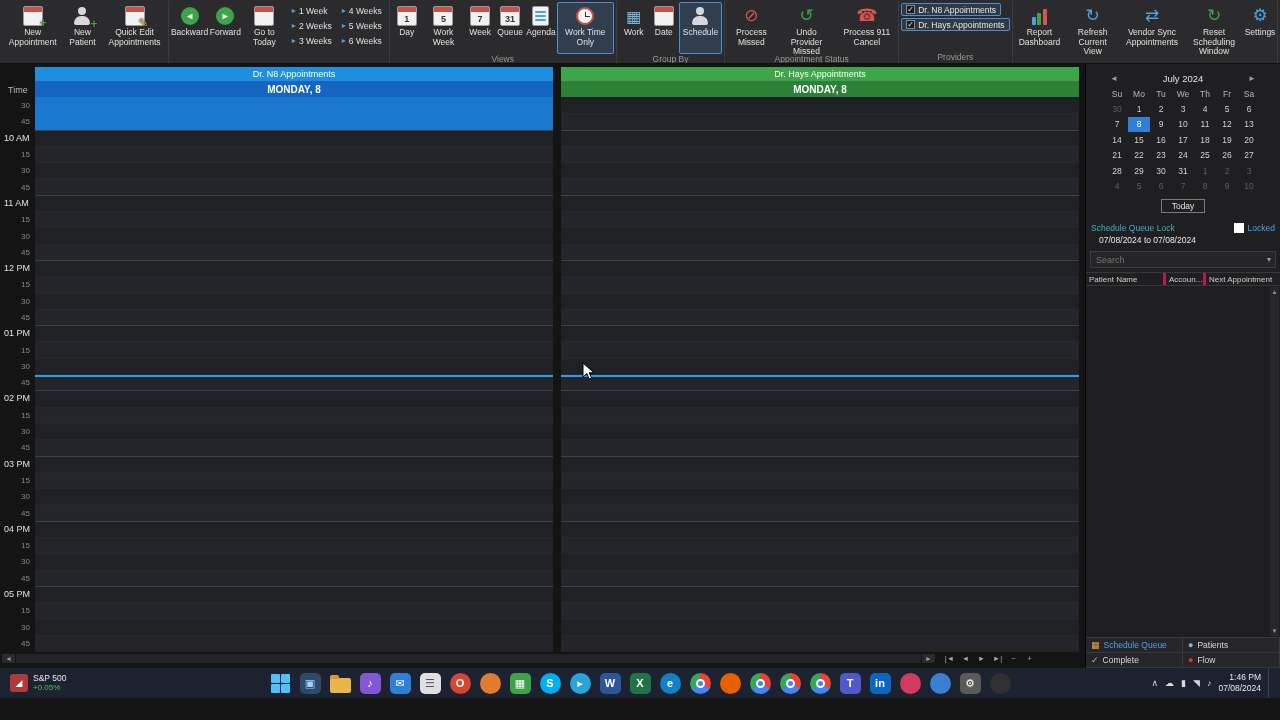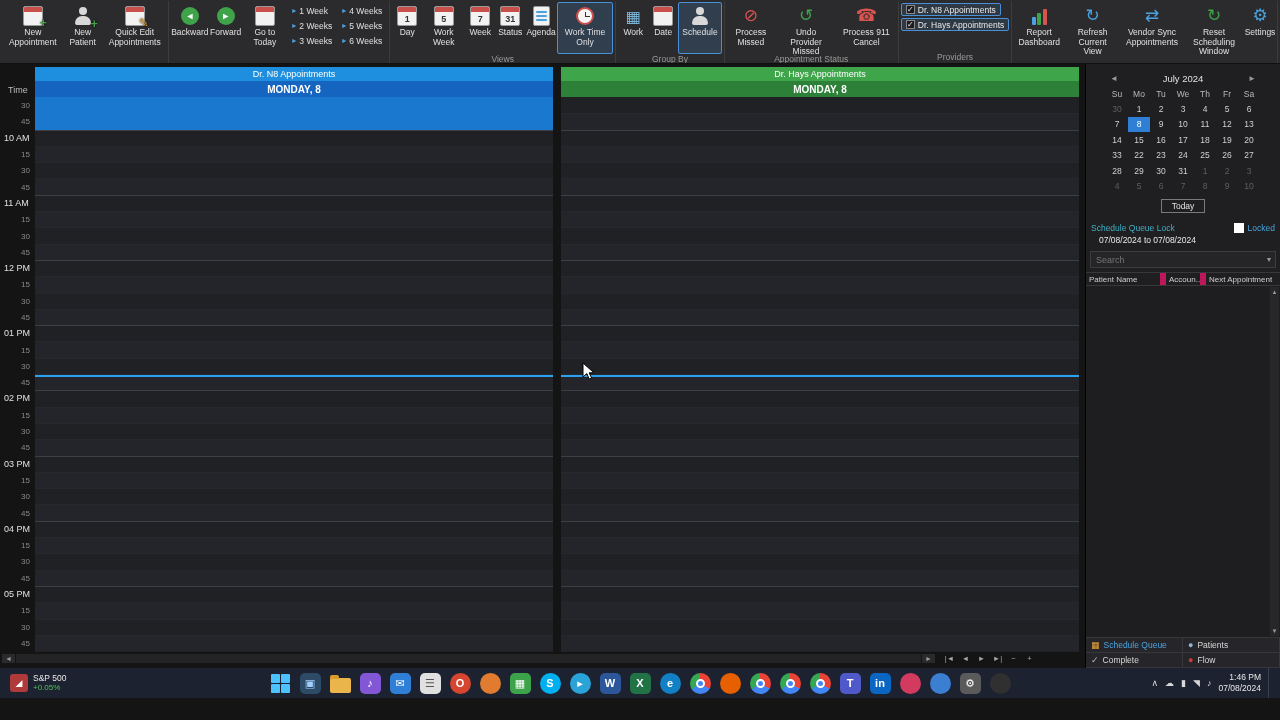--- a/index.html
+++ b/index.html
@@ -90,21 +90,21 @@
 .qlock{margin-top:10px;padding:0 5px}
 .ql-row1{display:flex;align-items:center}
 .ql-title{font-size:8.5px;color:#3fb0c6;flex:1}
 .ql-check{width:10px;height:10px;background:#fff;margin-right:4px}
 .ql-locked{font-size:8.5px;color:#4aa3e0}
 .ql-range{font-size:8.5px;color:#e8e8e8;padding:2px 0 0 8px}
 .search-wrap{margin:6px 4px 4px;position:relative}
 .search-input{width:100%;height:17px;background:#252527;border:1px solid #3c3c3e;color:#bbb;font-size:9px;padding:0 16px 0 5px;font-family:inherit}
 .search-caret{position:absolute;right:5px;top:4px;color:#9a9a9a;font-size:8px}
 .pt-head{display:flex;height:14px;border-top:1px solid #38383a;border-bottom:1px solid #38383a;align-items:center}
-.pth{font-size:8px;color:#cfcfcf;padding:0 3px;border-right:6px solid #be185d;white-space:nowrap;overflow:hidden;height:100%;display:flex;align-items:center}
+.pth{font-size:8px;color:#cfcfcf;padding:0 3px;border-right:3px solid #be185d;white-space:nowrap;overflow:hidden;height:100%;display:flex;align-items:center}
 .pth:nth-child(1){width:80px}
 .pth:nth-child(2){width:40px}
 .pth:nth-child(3){flex:1;border-right:none}
 .plist{flex:1;position:relative;background:#1e1e20}
 .vscroll{position:absolute;right:1px;top:1px;bottom:1px;width:9px;background:#27272a;display:flex;flex-direction:column;align-items:center;justify-content:space-between;padding:1px 0}
 .vs-arrow{font-size:6px;color:#9a9a9a;line-height:8px}
 .rtabs{display:grid;grid-template-columns:1fr 1fr;border-top:1px solid #38383a}
 .rtab{display:flex;align-items:center;gap:4px;height:15px;padding:0 5px;border-bottom:1px solid #38383a;border-right:1px solid #38383a;background:#26262a;overflow:hidden}
 .rtab-ic{font-size:9px;line-height:9px}
 .rtab-lab{font-size:8.5px;color:#d8d8d8;white-space:nowrap}
@@ -259,21 +259,21 @@
               </span>
               <span class="rbig-lab">Week</span>
             </div>
             <div class="rbig">
               <span class="ric">
                 <span class="cal">
                   <span class="cal-top" style="background: rgb(201, 80, 74);"></span>
                   <span class="cal-body">31</span>
                 </span>
               </span>
-              <span class="rbig-lab">Status</span>
+              <span class="rbig-lab">Queue</span>
             </div>
             <div class="rbig">
               <span class="ric">
                 <span class="agenda">
                   <span class="ag-line"></span>
                   <span class="ag-line"></span>
                   <span class="ag-line"></span>
                 </span>
               </span>
               <span class="rbig-lab">Agenda</span>
@@ -647,21 +647,21 @@
             <span class="mc-day">11</span>
             <span class="mc-day">12</span>
             <span class="mc-day">13</span>
             <span class="mc-day">14</span>
             <span class="mc-day">15</span>
             <span class="mc-day">16</span>
             <span class="mc-day">17</span>
             <span class="mc-day">18</span>
             <span class="mc-day">19</span>
             <span class="mc-day">20</span>
-            <span class="mc-day">33</span>
+            <span class="mc-day">21</span>
             <span class="mc-day">22</span>
             <span class="mc-day">23</span>
             <span class="mc-day">24</span>
             <span class="mc-day">25</span>
             <span class="mc-day">26</span>
             <span class="mc-day">27</span>
             <span class="mc-day">28</span>
             <span class="mc-day">29</span>
             <span class="mc-day">30</span>
             <span class="mc-day">31</span>

